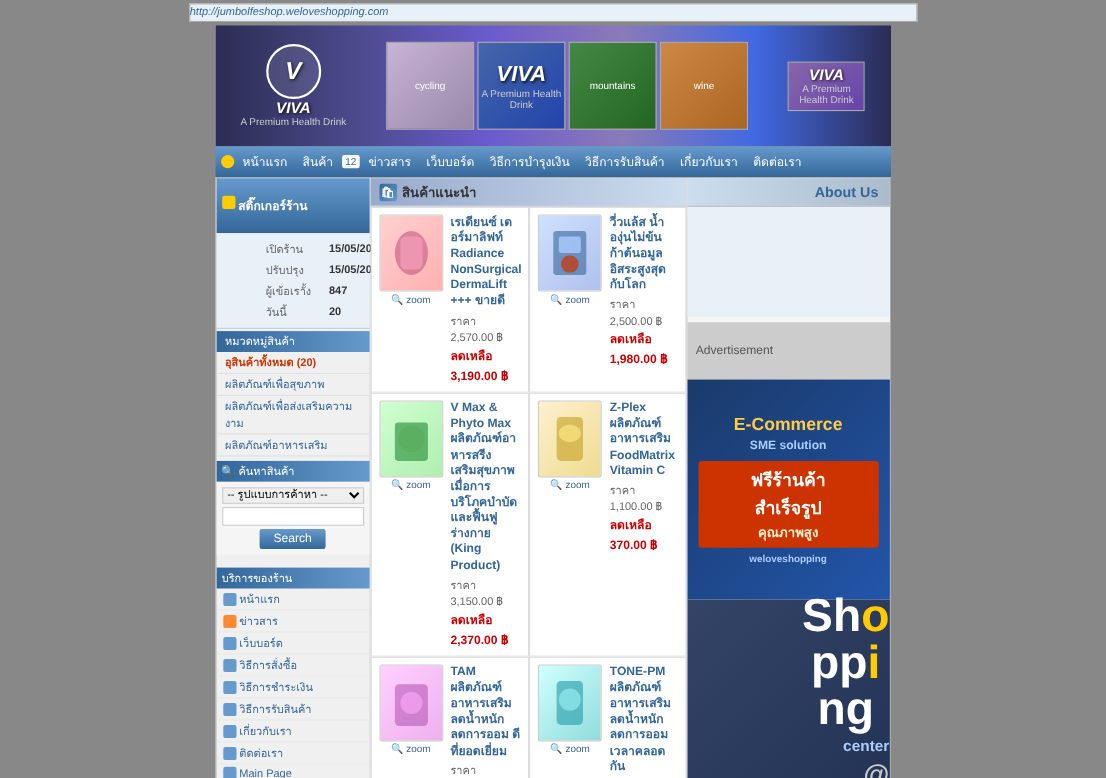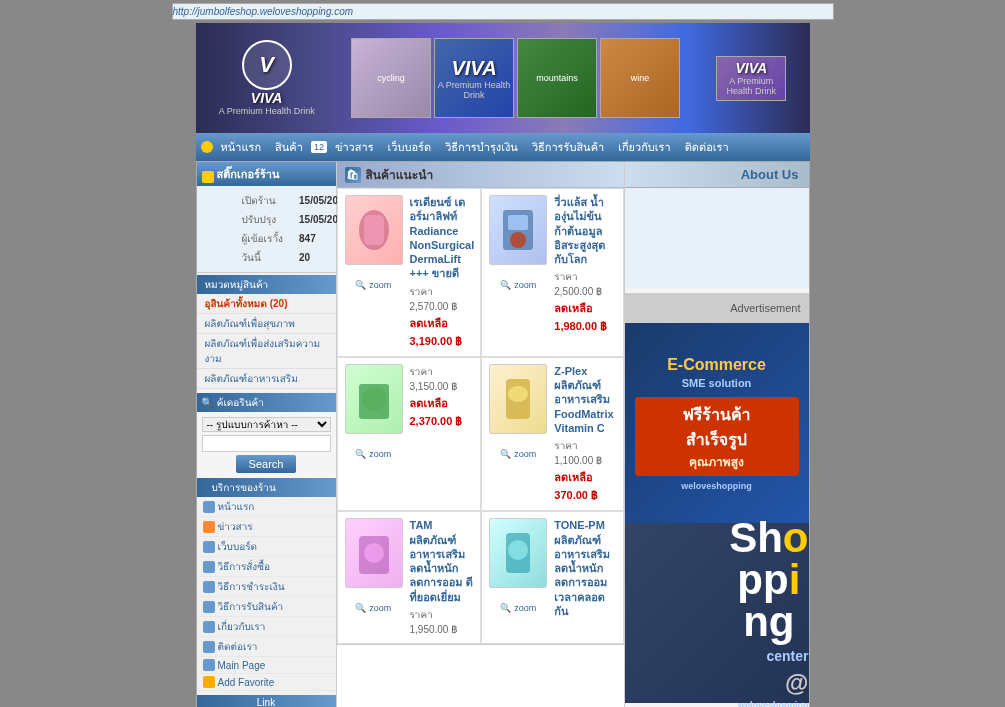--- a/index.html
+++ b/index.html
@@ -83,25 +83,25 @@
     #sidebar {
       width: 140px;
       min-width: 140px;
       background: #f0f0f0;
       border-right: 1px solid #ccc;
       padding: 0;
     }
     .sidebar-section-header {
       background: linear-gradient(to bottom, #6699cc, #336699);
       color: #fff;
-      padding: 3px 5px;
+      padding: 16px 5px;
       font-size: 11px;
       font-weight: bold;
       display: flex;
-      align-items: flex-end;
+      align-items: flex-start;
       gap: 3px;
     }
     .sidebar-section-header .icon-small {
       width: 12px; height: 12px;
       background: #ffcc00;
       border-radius: 2px;
       display: inline-block;
     }
     .store-info {
       background: #e8f0f8;
@@ -163,23 +163,23 @@
       color: #fff;
       border: none;
       font-size: 11px;
       padding: 3px 8px;
       cursor: pointer;
       border-radius: 2px;
     }
     .service-header {
       background: linear-gradient(to right, #336699, #6699cc);
       color: #fff;
-      padding: 2px 15px;
-      font-size: 10px;
-      margin-top: 0;
+      padding: 2px 5px;
+      font-size: 10px;
+      margin-top: 12px;
     }
     .service-link {
       display: flex;
       align-items: center;
       gap: 3px;
       padding: 2px 6px;
       color: #336699;
       font-size: 10px;
       cursor: pointer;
       border-bottom: 1px solid #e8e8e8;
@@ -262,21 +262,21 @@
     .product-img-placeholder.p1 { background: linear-gradient(135deg, #ffd0d0, #ffb0b0); }
     .product-img-placeholder.p2 { background: linear-gradient(135deg, #d0e0ff, #b0c0ee); }
     .product-img-placeholder.p3 { background: linear-gradient(135deg, #d0ffd0, #b0eeb0); }
     .product-img-placeholder.p4 { background: linear-gradient(135deg, #fff0d0, #eedc90); }
     .product-img-placeholder.p5 { background: linear-gradient(135deg, #ffd0ff, #eeb0ee); }
     .product-img-placeholder.p6 { background: linear-gradient(135deg, #d0ffff, #90dcdc); }
     .zoom-link {
       font-size: 9px;
       color: #336699;
       cursor: pointer;
-      margin-top: 15px;
+      margin-top: 2px;
     }
     .product-info { flex: 1; }
     .product-name {
       color: #336699;
       font-size: 11px;
       font-weight: bold;
       line-height: 1.3;
       margin-bottom: 3px;
       cursor: pointer;
     }
@@ -303,22 +303,22 @@
       border-bottom: 1px solid #aab;
     }
     .about-us-content {
       height: 100px;
       background: #e8f0f8;
     }
     .advertisement-header {
       background: #ccc;
       color: #555;
       font-size: 11px;
-      padding: 9px 8px;
-      text-align: right;
+      padding: 20px 8px;
+      text-align: left;
       margin-top: 5px;
     }
     .ad-ecommerce {
       background: linear-gradient(135deg, #1a3a6a, #2255aa);
       width: 100%;
       height: 200px;
       display: flex;
       flex-direction: column;
       align-items: center;
       justify-content: center;
@@ -448,21 +448,21 @@
       <span class="icon-small" style="background:#ffee88;"></span>
       <span>หมวดหมู่สินค้า</span>
     </div>
     <a class="sidebar-cat-link cat-active">อุสินค้าทั้งหมด (20)</a>
     <a class="sidebar-cat-link">ผลิตภัณฑ์เพื่อสุขภาพ</a>
     <a class="sidebar-cat-link">ผลิตภัณฑ์เพื่อส่งเสริมความงาม</a>
     <a class="sidebar-cat-link">ผลิตภัณฑ์อาหารเสริม</a>
 
     <div class="sidebar-search-header">
       <span>🔍</span>
-      <span>ค้เดอรินค้า</span>
+      <span>ค้นหาสินค้า</span>
     </div>
     <div class="sidebar-search-box">
       <select>
         <option>-- รูปแบบการค้าหา --</option>
       </select>
       <input type="text" style="">
       <button class="search-btn">Search</button>
     </div>
 
     <div class="service-header">
@@ -561,20 +561,21 @@
         <div class="product-img-box">
           <div class="product-img-placeholder p3">
             <svg width="40" height="50" viewBox="0 0 40 50">
               <rect x="5" y="10" width="30" height="35" rx="3" fill="#228833" opacity="0.6"></rect>
               <circle cx="20" cy="25" r="12" fill="#55aa55" opacity="0.5"></circle>
             </svg>
           </div>
           <span class="zoom-link">🔍 zoom</span>
         </div>
         <div class="product-info">
+          <div class="product-name">V Max &amp; Phyto Max ผลิตภัณฑ์อาหารสรีงเสริมสุขภาพ เมื่อการบริโภคบำบัด และฟื้นฟูร่างกาย (King Product)</div>
           <div class="price-label"><span>ราคา 3,150.00 ฿</span></div>
           <div class="product-new-price">ลดเหลือ 2,370.00 ฿</div>
         </div>
       </div>
 
       <div class="product-cell">
         <div class="product-img-box">
           <div class="product-img-placeholder p4">
             <svg width="40" height="50" viewBox="0 0 40 50">
               <rect x="8" y="5" width="24" height="40" rx="4" fill="#ccaa33" opacity="0.7"></rect>

